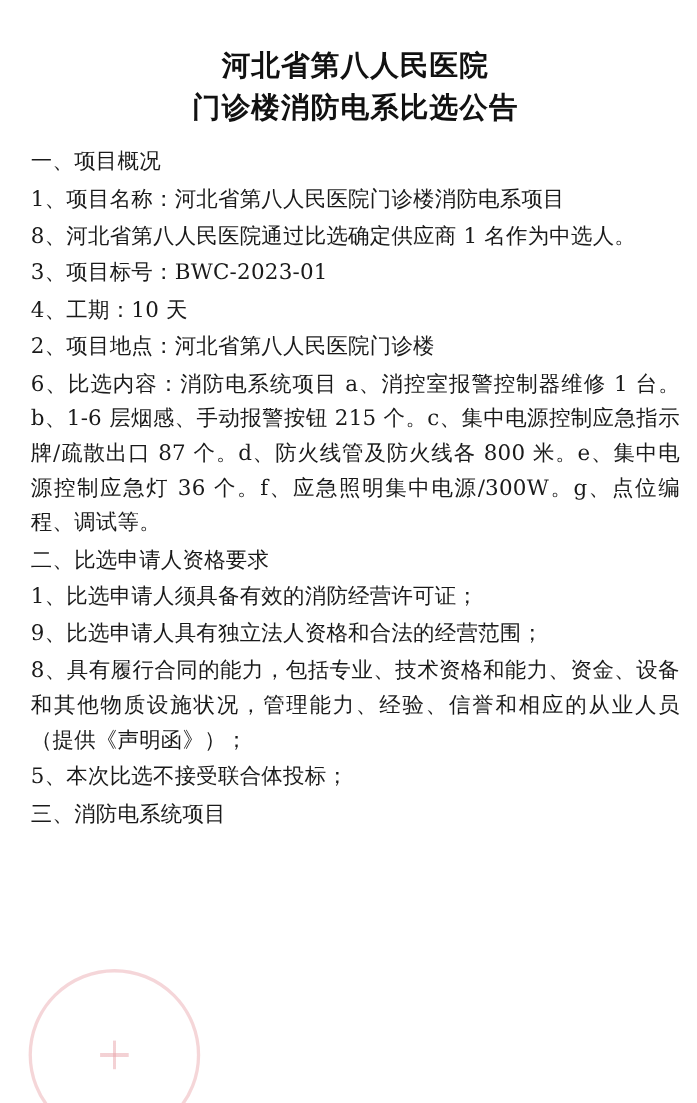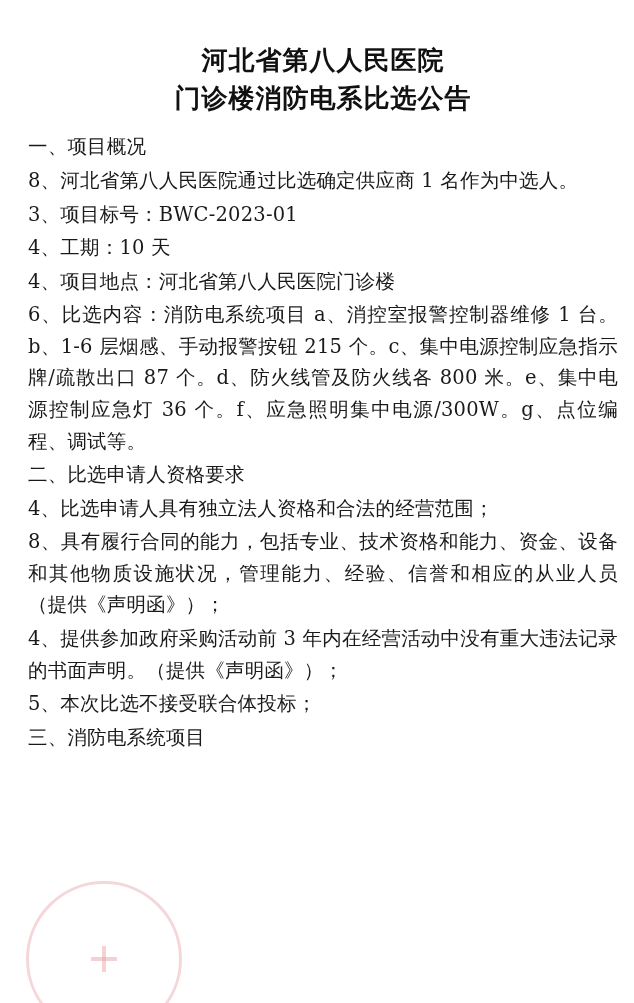--- a/index.html
+++ b/index.html
@@ -91,29 +91,30 @@
 
 <div class="page">
 
   <div class="title-block">
     <div class="title-line">河北省第八人民医院</div>
     <div class="title-line">门诊楼消防电系比选公告</div>
   </div>
 
   <div class="body-block">
     <p class="para">一、项目概况</p>
+    <p class="para">1、项目名称：河北省第八人民医院门诊楼消防电系项目</p>
     <p class="para">8、河北省第八人民医院通过比选确定供应商 1 名作为中选人。</p>
     <p class="para">3、项目标号：BWC-2023-01</p>
     <p class="para">4、工期：10 天</p>
-    <p class="para">4、项目地点：河北省第八人民医院门诊楼</p>
+    <p class="para">2、项目地点：河北省第八人民医院门诊楼</p>
     <p class="para">6、比选内容：消防电系统项目 a、消控室报警控制器维修 1 台。b、1-6 层烟感、手动报警按钮 215 个。c、集中电源控制应急指示牌/疏散出口 87 个。d、防火线管及防火线各 800 米。e、集中电源控制应急灯 36 个。f、应急照明集中电源/300W。g、点位编程、调试等。</p>
     <p class="para">二、比选申请人资格要求</p>
-    <p class="para">4、比选申请人具有独立法人资格和合法的经营范围；</p>
+    <p class="para">1、比选申请人须具备有效的消防经营许可证；</p>
+    <p class="para">9、比选申请人具有独立法人资格和合法的经营范围；</p>
     <p class="para">8、具有履行合同的能力，包括专业、技术资格和能力、资金、设备和其他物质设施状况，管理能力、经验、信誉和相应的从业人员（提供《声明函》）；</p>
-    <p class="para">4、提供参加政府采购活动前 3 年内在经营活动中没有重大违法记录的书面声明。（提供《声明函》）；</p>
     <p class="para">5、本次比选不接受联合体投标；</p>
     <p class="para">三、消防电系统项目</p>
   </div>
 
   <div class="seal">
     <span class="seal-text">医院专用章</span>
   </div>
 
 </div>
 

